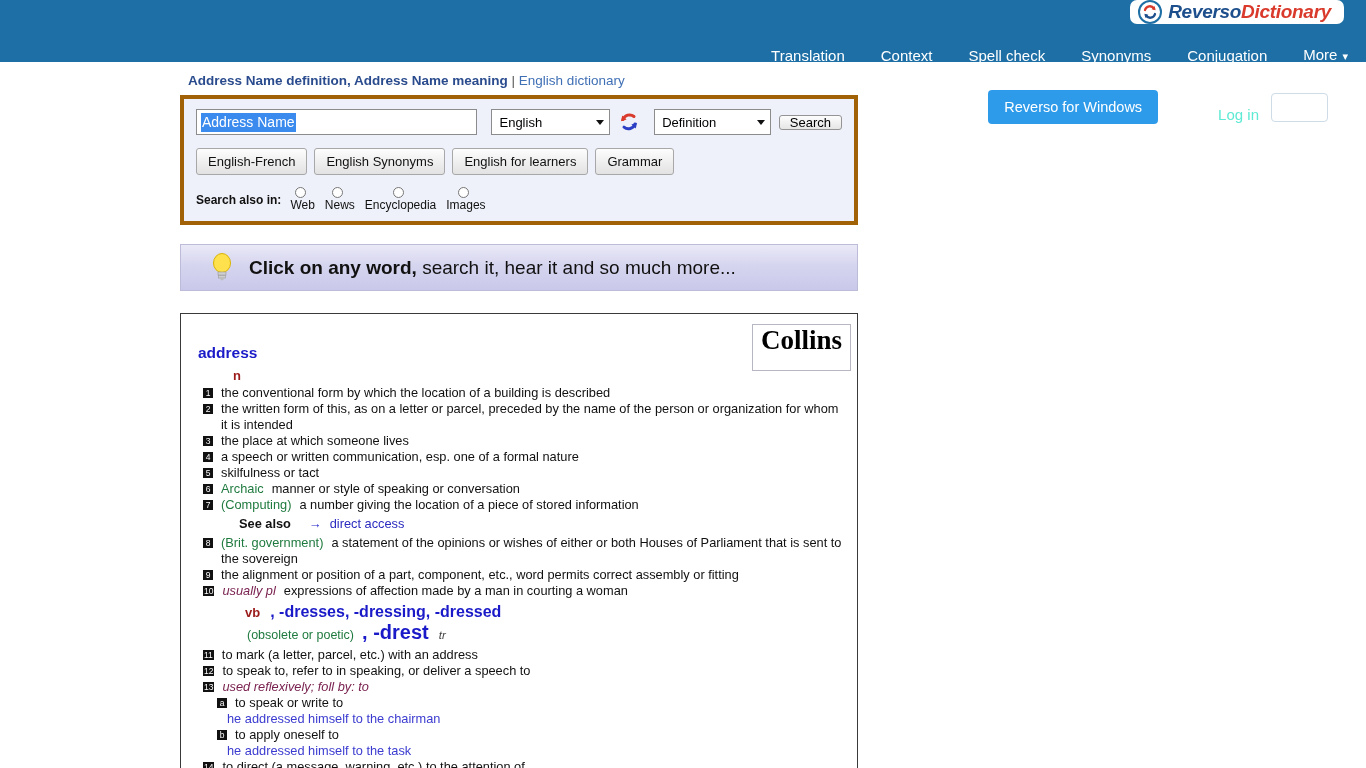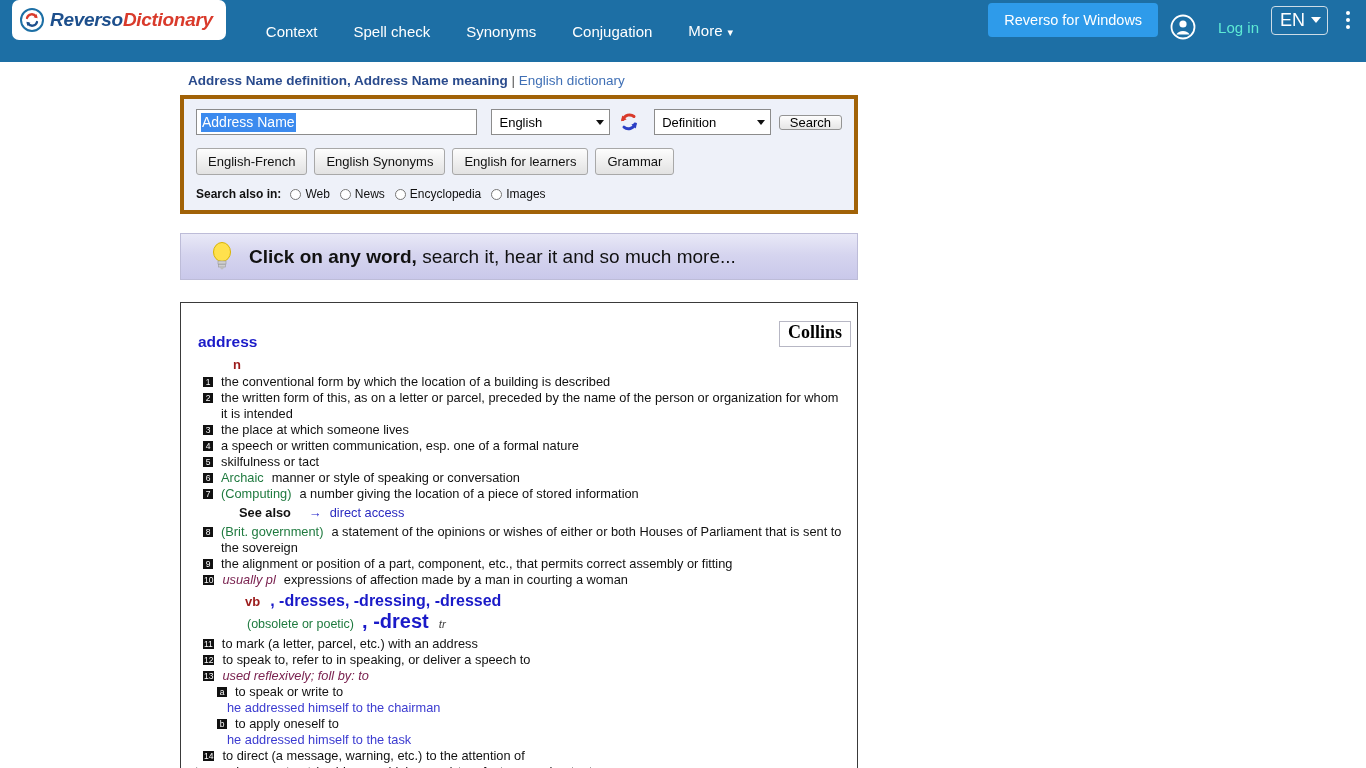--- a/index.html
+++ b/index.html
@@ -9,23 +9,24 @@
     overflow: hidden;
     background: #ffffff;
     font-family: "Liberation Sans", sans-serif;
   }
 
   
   .topbar {
     height: 62px;
     background: #1d6fa5;
     display: flex;
-    align-items: flex-start;
+    align-items: flex-end;
     padding: 0 0 0 12px;
     position: relative;
+    flex-direction: column;
   }
   .logo-box {
     background: #ffffff;
     border-radius: 7px;
     height: 40px;
     display: flex;
     align-items: center;
     padding: 0 13px 0 8px;
     margin-right: 22px;
   }
@@ -149,21 +150,21 @@
     font-size: 13px;
     border: 1px solid #a8a8a8;
     border-radius: 3px;
     background: linear-gradient(#fdfdfd,#e2e2e2);
     padding: 5px 11px;
     color: #111;
     cursor: pointer;
   }
   .row3 { display:flex; align-items:center; margin-top: 12px; font-size: 12px; color:#111; }
   .row3 .lbl { font-weight: bold; margin-right: 9px; }
-  .radio-item { display:flex; align-items:center; margin-right: 10px; cursor:pointer; }
+  .radio-item { display:flex; align-items:center; margin-right: 10px; cursor:pointer;flex-direction:column; }
   .radio-dot {
     width: 11px; height: 11px; border-radius:50%;
     border: 1px solid #767676; background:#fff; margin-right: 4px;
   }
 
   
   .promo {
     width: 678px;
     margin-top: 19px;
     height: 47px;
@@ -181,25 +182,25 @@
   .dict {
     width: 678px;
     margin-top: 22px;
     border: 1px solid #3a3a3a;
     background: #fff;
     height: 478px;
     overflow: hidden;
     position: relative;
   }
   .collins {
-    position: absolute; top: 18px; right: 6px;
+    position: absolute; top: 10px; right: 6px;
     border: 1px solid #b7b7c4;
-    padding: 1px 8px 4px 8px;
+    padding: 1px 8px 16px 8px;
     font-family: "Liberation Serif", serif;
-    font-size: 18px;
+    font-size: 27px;
     font-weight: bold;
     color: #000;
     line-height: 1.05;
   }
   .headword {
     color: #1a1ac8;
     font-weight: bold;
     font-size: 15.5px;
     padding: 30px 0 0 17px;
   }
@@ -260,20 +261,21 @@
         <path d="M13 10 A5 5 0 0 1 4 11.5" stroke="#1d4f8c" stroke-width="2.3" fill="none" stroke-linecap="round"></path>
         <polygon points="3.4,14 2.4,9.8 6.4,10.8" fill="#1d4f8c"></polygon>
       </svg>
     </span>
     <span class="logo-text">
       <span class="logo-rev">Reverso</span><span class="logo-dic">Dictionary</span>
     </span>
   </div>
 
   <div class="nav-links">
+    <div class="nav-link"><span>Translation</span></div>
     <div class="nav-link"><span>Context</span></div>
     <div class="nav-link"><span>Spell check</span></div>
     <div class="nav-link"><span>Synonyms</span></div>
     <div class="nav-link"><span>Conjugation</span></div>
     <div class="nav-link">
       <span>More</span><span class="chev">▾</span>
     </div>
   </div>
 
   <div class="topbar-right">
@@ -419,21 +421,21 @@
         </div>
 
         <div class="def">
           <span class="num">8</span>
           <span class="def-body">
             <span class="lbl-green">(Brit. government)</span><span>a statement of the opinions or wishes of either or both Houses of Parliament that is sent to the sovereign</span>
           </span>
         </div>
         <div class="def">
           <span class="num">9</span>
-          <span class="def-body">the alignment or position of a part, component, etc., that permits correct assembly or fitting</span>
+          <span class="def-body">the alignment or position of a part, component, etc., word permits correct assembly or fitting</span>
         </div>
         <div class="def">
           <span class="num">10</span>
           <span class="def-body">
             <span class="lbl-ital">usually pl</span><span>expressions of affection made by a man in courting a woman</span>
           </span>
         </div>
 
         <div class="vbline">
           <span class="vb">vb</span><span class="infl">, -dresses, -dressing, -dressed</span>

